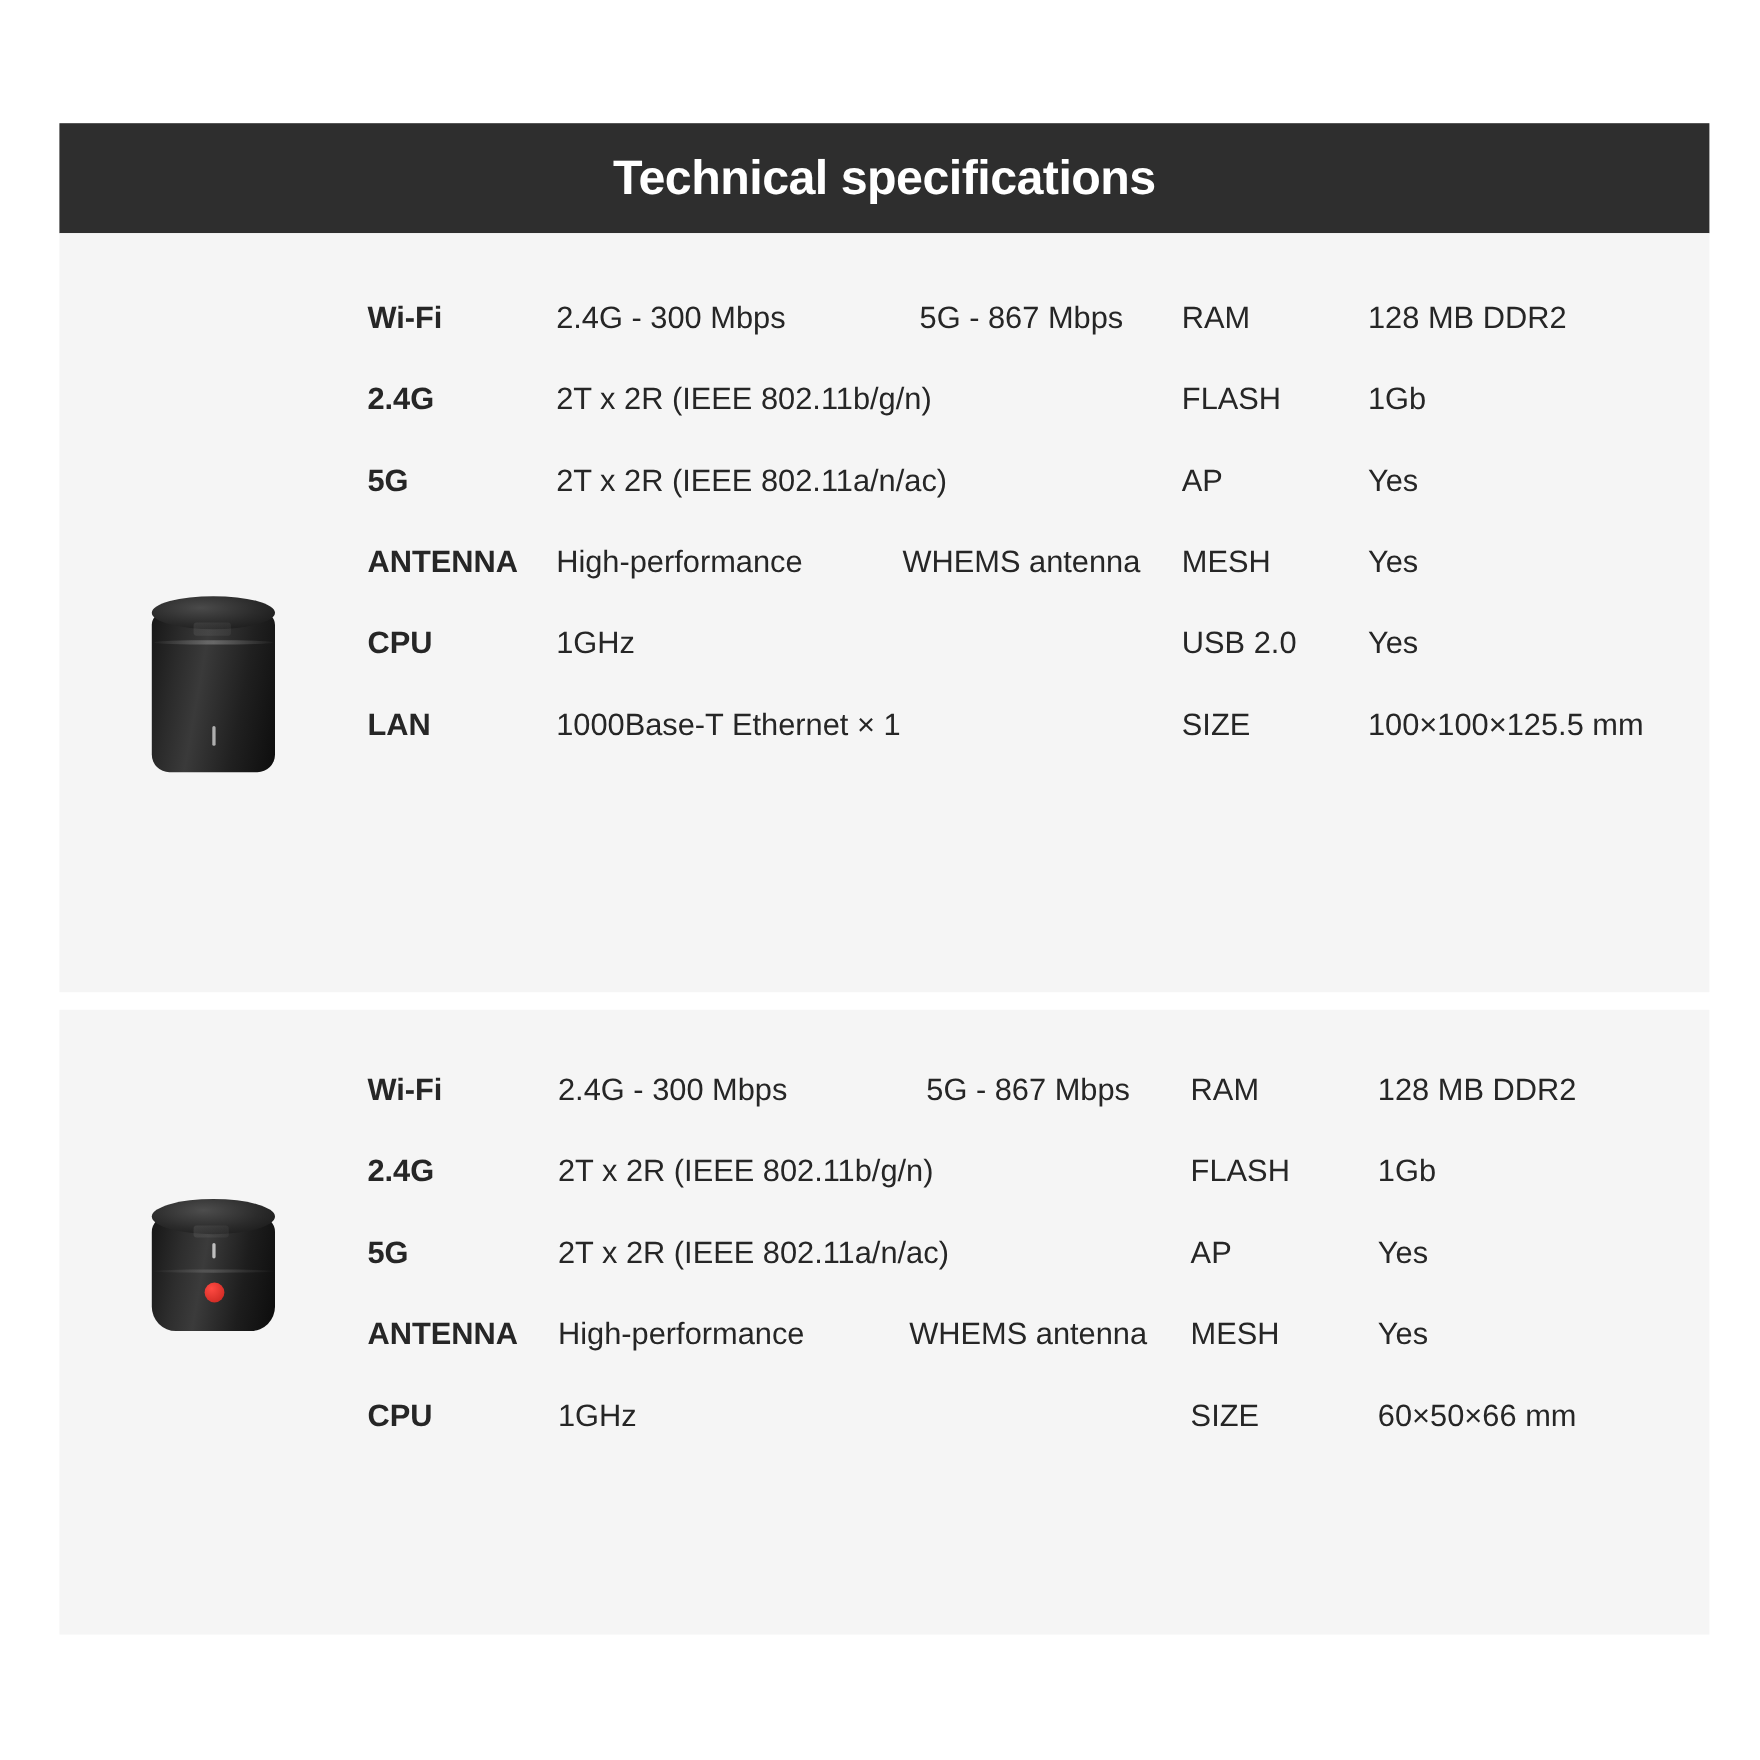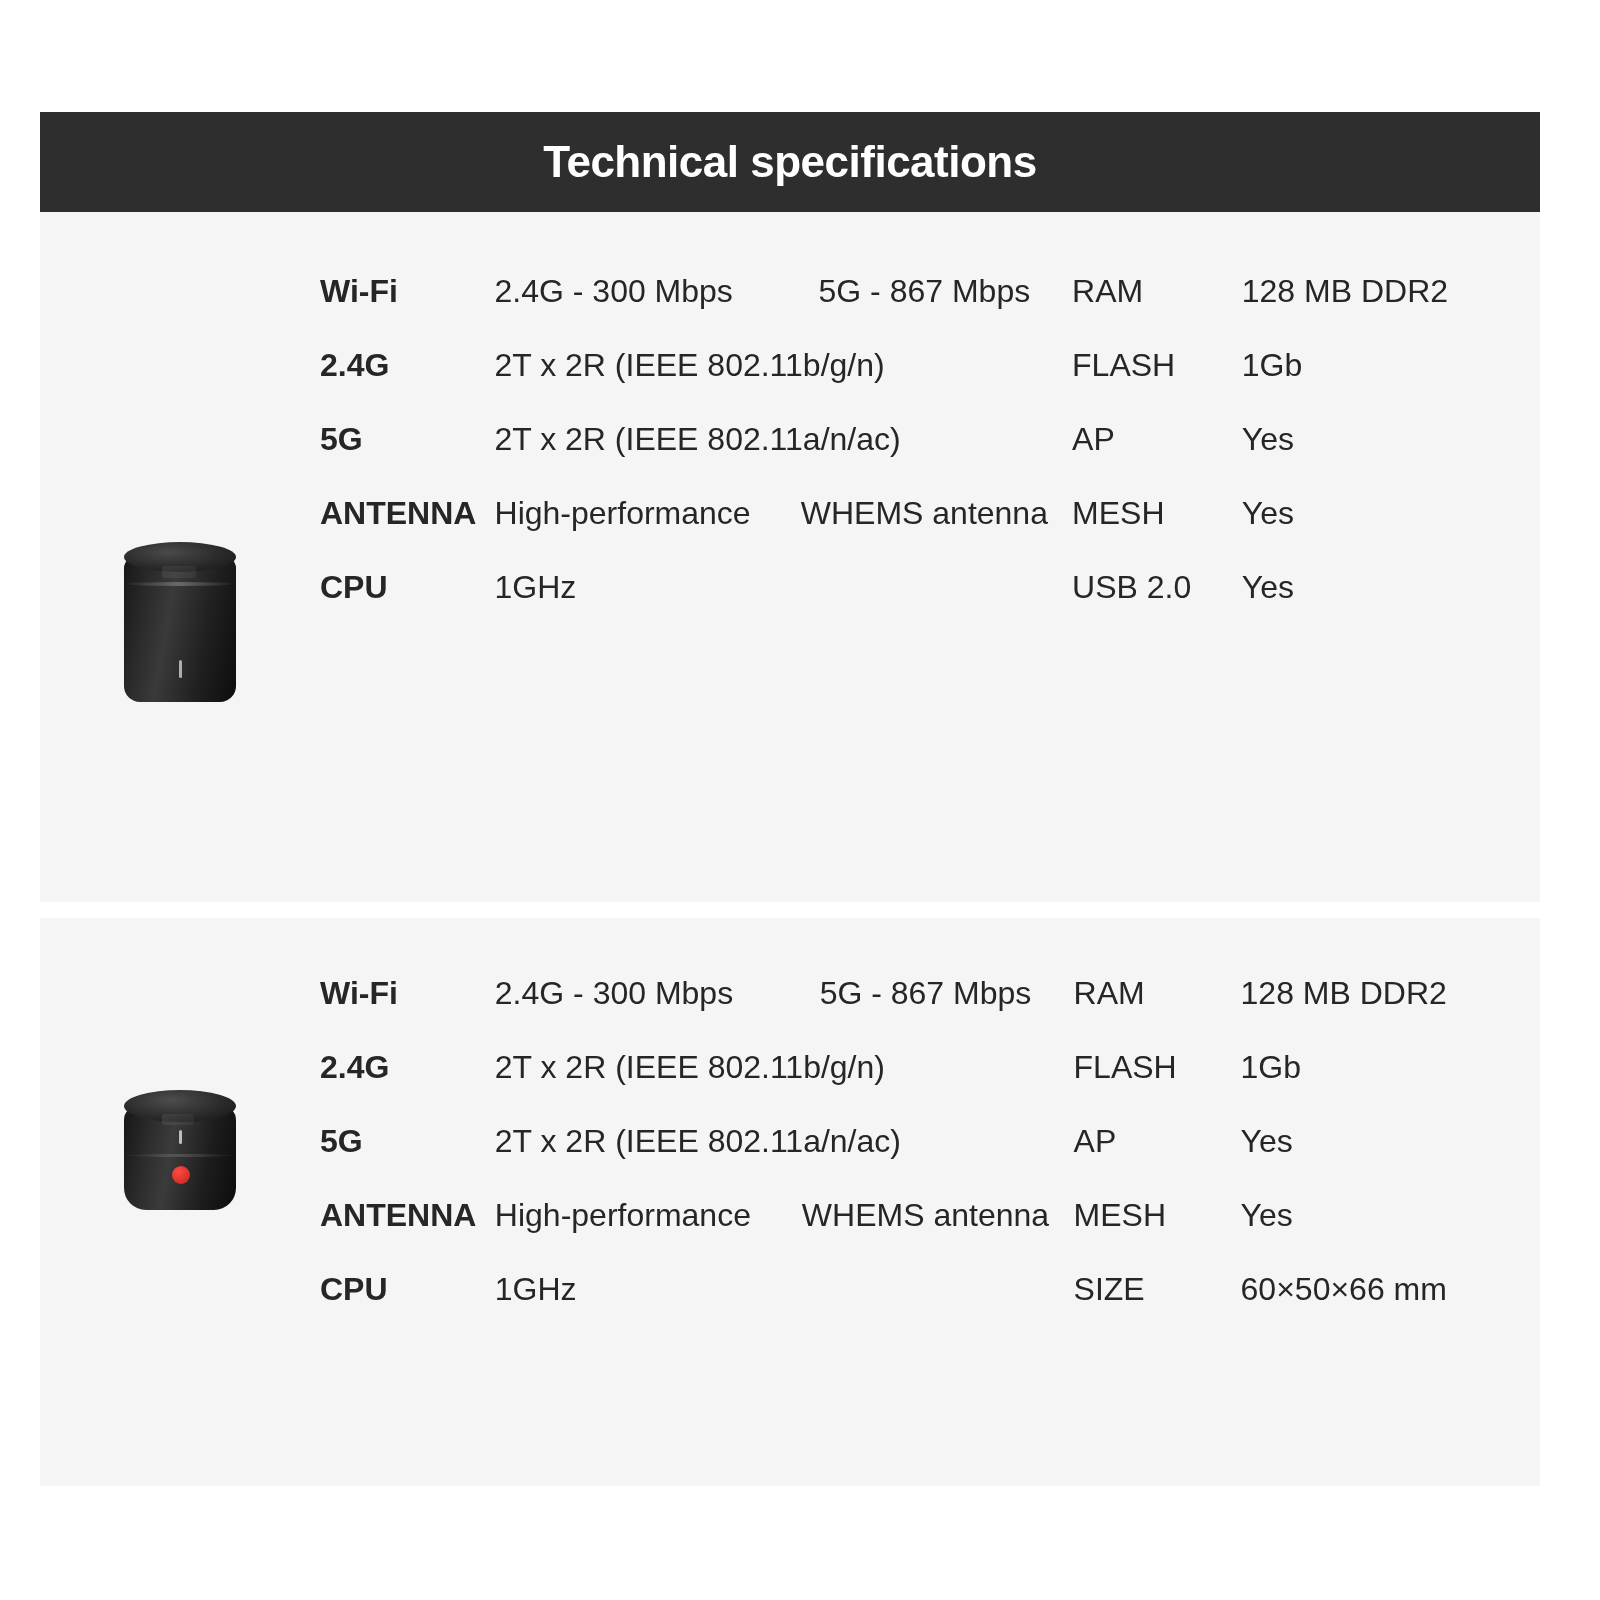--- a/index.html
+++ b/index.html
@@ -11,21 +11,21 @@
   }
   .page {
     width: 1600px;
     height: 1600px;
     position: relative;
     background: #ffffff;
     padding: 0;
   }
   .sheet {
     position: absolute;
-    left: 40px;
+    left: 54px;
     top: 112px;
     width: 1500px;
   }
   .title-bar {
     background: #2e2e2e;
     height: 100px;
     display: flex;
     align-items: center;
     justify-content: center;
   }
@@ -157,21 +157,21 @@
   .spec-table {
     position: absolute;
     left: 280px;
     right: 20px;
     border-collapse: collapse;
   }
   .table-one { top: 60px; width: 1200px; }
   .table-two { top: 56px; width: 1200px; }
 
   .spec-table td {
-    font-size: 32px;
+    font-size: 28px;
     color: #262626;
     vertical-align: top;
     padding: 0;
     line-height: 1.2;
     white-space: nowrap;
   }
   .spec-table tr { height: 74px; }
   .lbl {
     font-weight: bold;
     width: 180px;
@@ -231,20 +231,26 @@
             <td class="v1">High-performance</td>
             <td class="v2">WHEMS antenna</td>
             <td class="lbl2">MESH</td>
             <td class="v3">Yes</td>
           </tr>
           <tr>
             <td class="lbl">CPU</td>
             <td class="v1" colspan="2">1GHz</td>
             <td class="lbl2">USB 2.0</td>
             <td class="v3">Yes</td>
+          </tr>
+          <tr>
+            <td class="lbl">LAN</td>
+            <td class="v1" colspan="2">1000Base-T Ethernet × 1</td>
+            <td class="lbl2">SIZE</td>
+            <td class="v3">100×100×125.5 mm</td>
           </tr>
         </tbody>
       </table>
     </div>
 
     <div class="panel-gap"></div>
 
     <div class="panel panel-two">
       <div class="product-img" style="top:170px">
         <div class="router-short">

